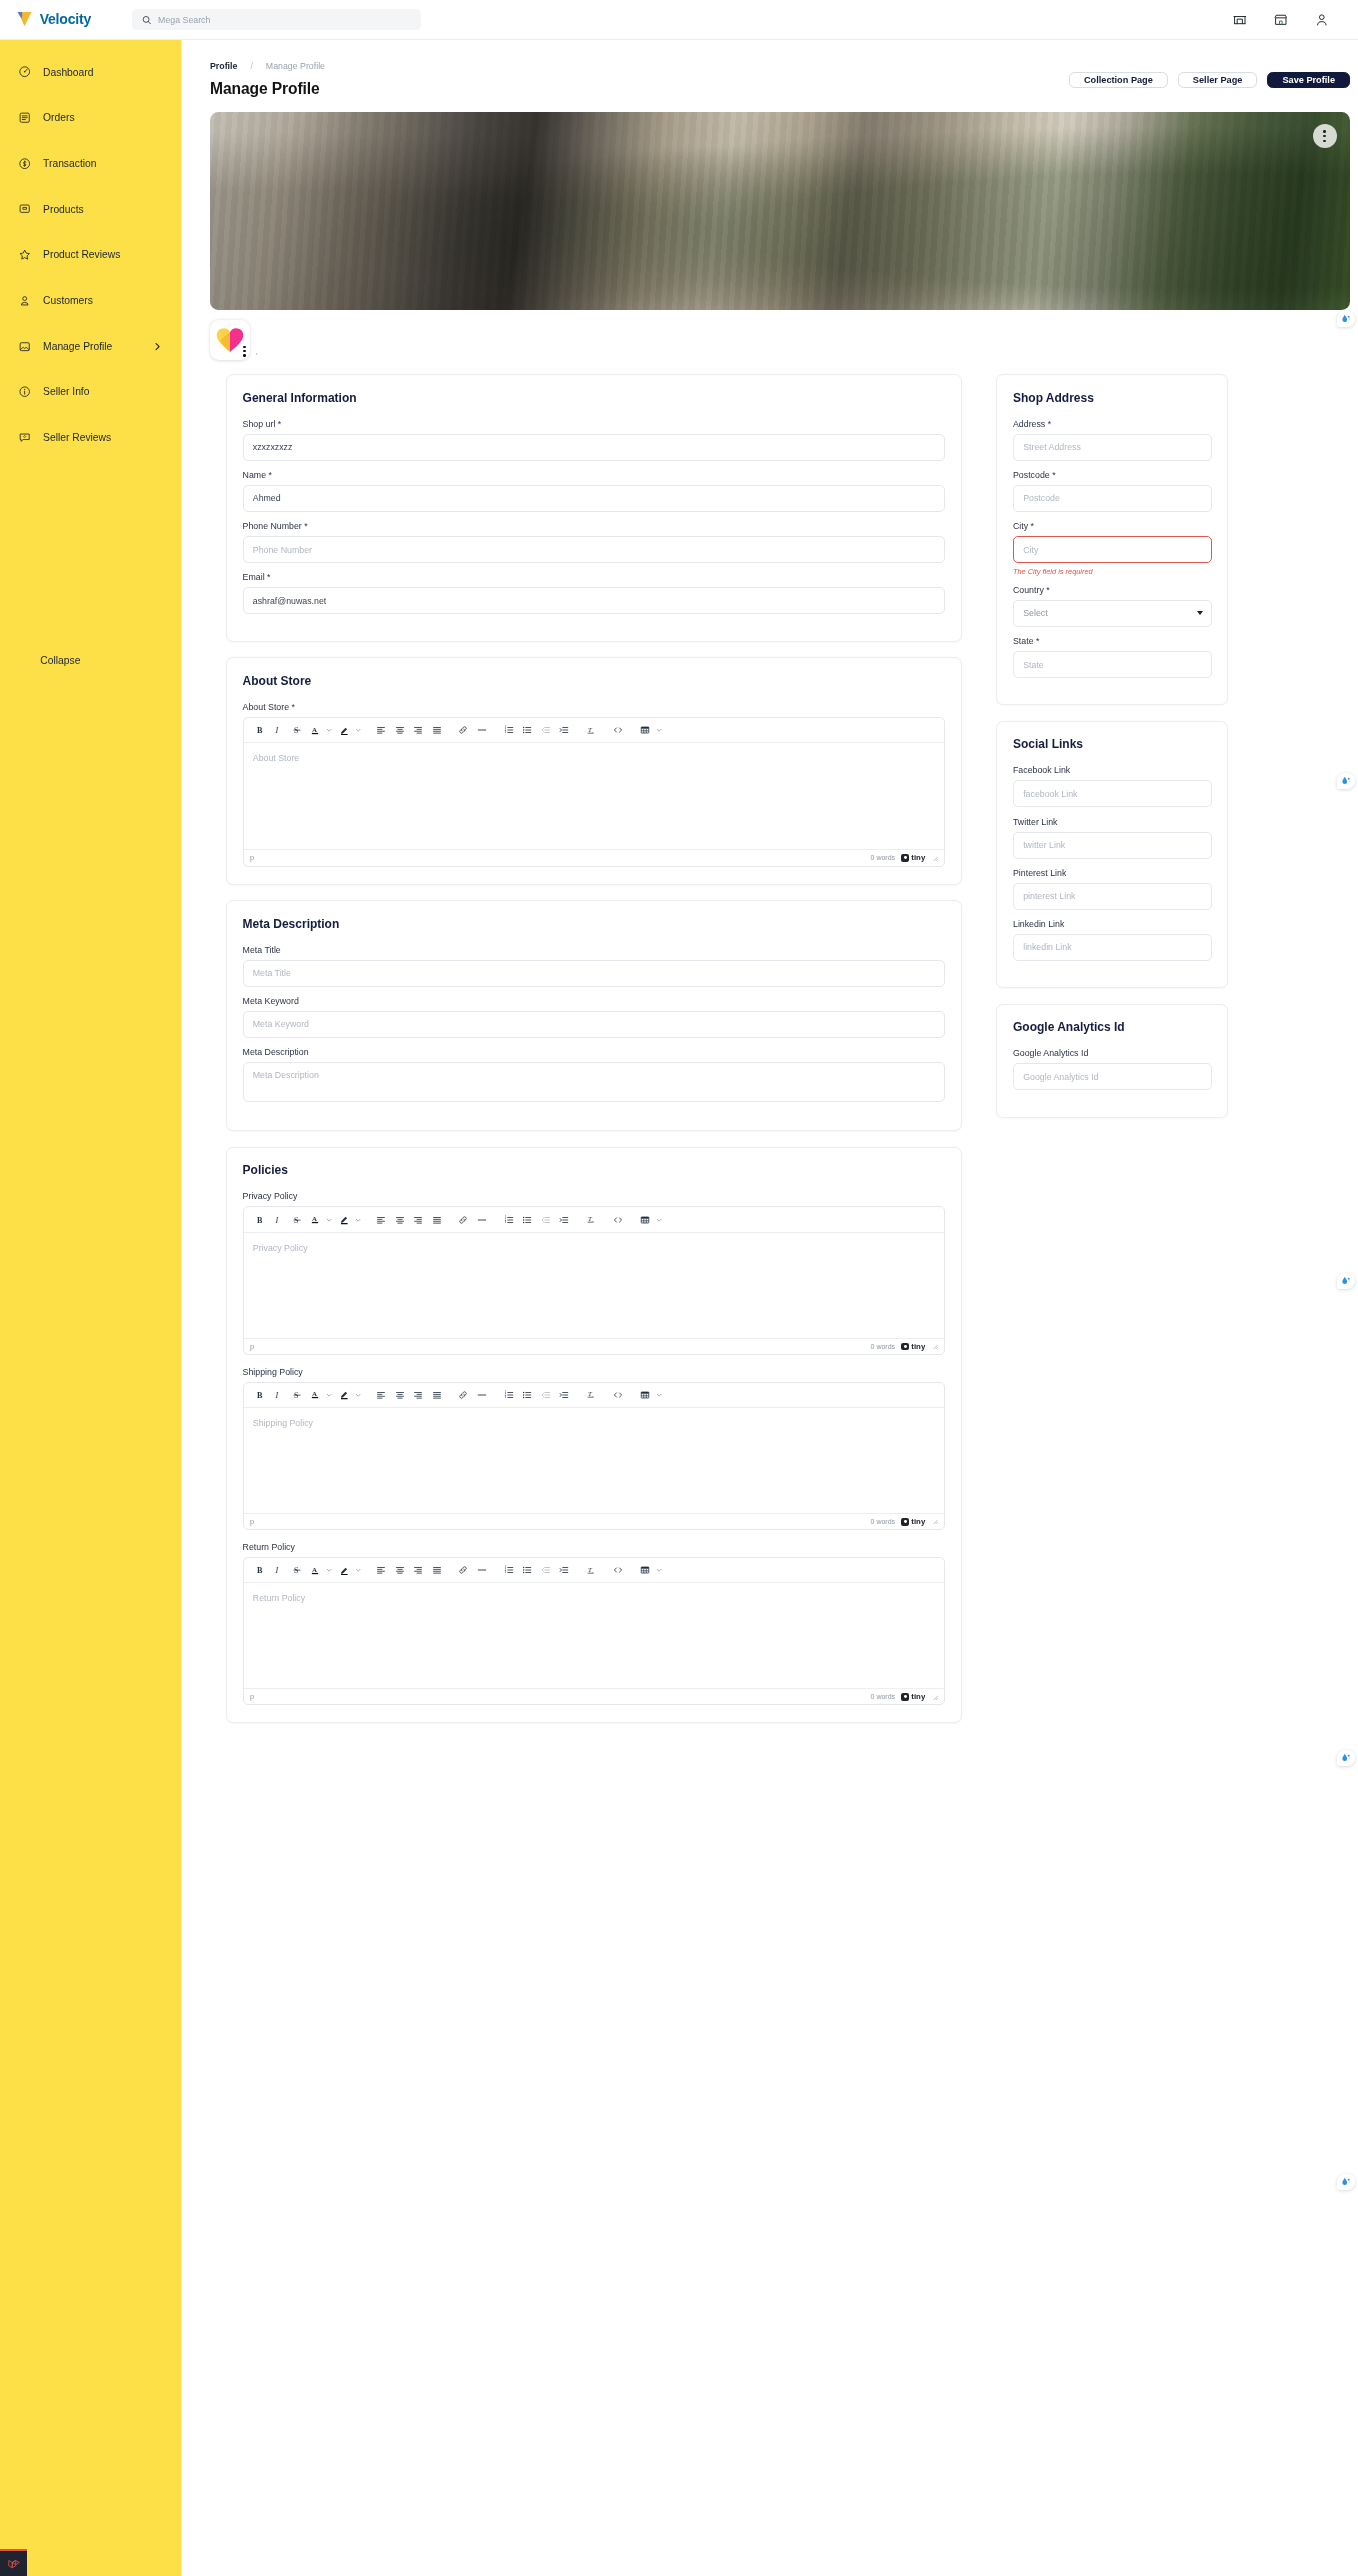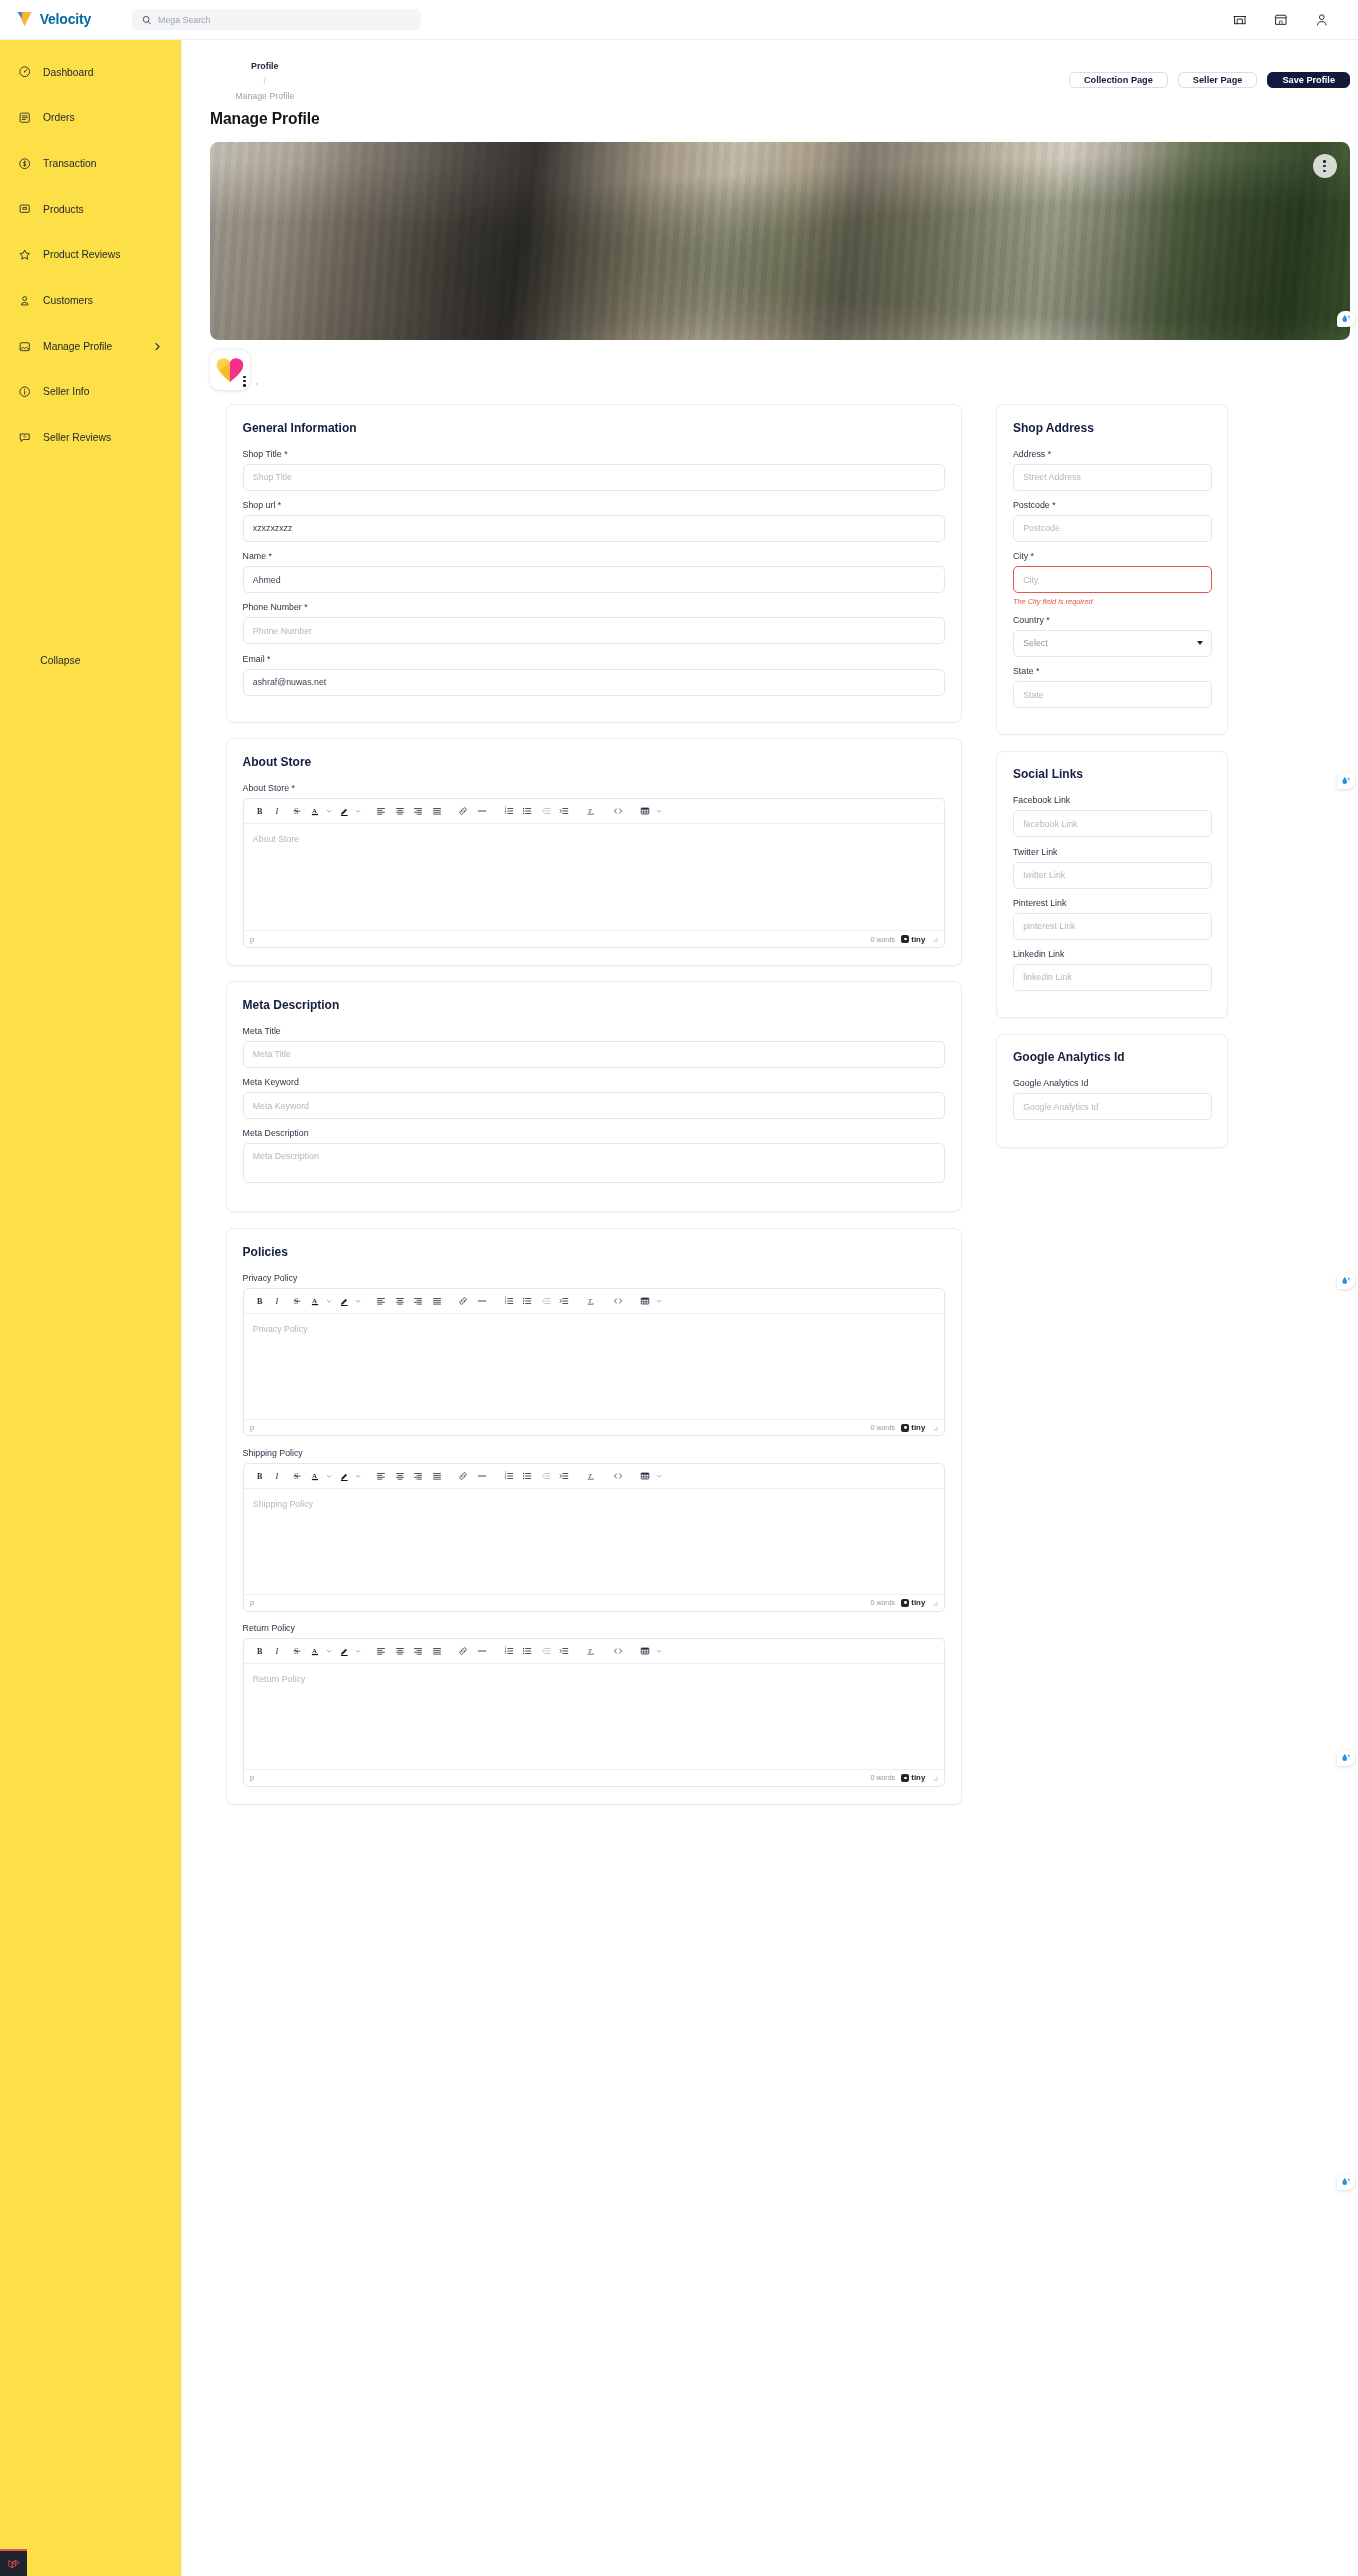--- a/index.html
+++ b/index.html
@@ -61,21 +61,21 @@
     position: absolute; top: 606px; left: 4px;
     display: flex; align-items: center; gap: 11.3px;
     padding: 0 25px; height: 28px;
     font-size: 10.3px; color: #1c2333; cursor: pointer;
   }
 
   .main { flex: 1; padding: 21px 28px 0 28px; }
 
   
   .page-head { display: flex; align-items: flex-start; }
-  .crumbs { font-size: 8.8px; display: flex; gap: 5px; align-items: center; flex-direction: column; }
+  .crumbs { font-size: 8.8px; display: flex; gap: 13px; align-items: center; }
   .crumb-root { color: #1c2333; font-weight: 600; }
   .crumb-sep { color: #b9bec9; }
   .crumb-cur { color: #9aa1ae; }
   .page-title { font-size: 15.6px; font-weight: 700; color: #141414; margin-top: 9.2px; letter-spacing: -0.1px; }
   .head-actions { margin-left: auto; display: flex; gap: 10px; padding-top: 11.3px; }
   .btn {
     height: 16px; padding: 0 14px; border-radius: 5.7px;
     font-size: 9.2px; font-weight: 600; cursor: pointer;
     display: inline-flex; align-items: center; justify-content: center;
     font-family: "Liberation Sans", sans-serif;
@@ -376,24 +376,20 @@
       <span class="avatar-name">,</span>
     </div>
 
     <div class="content">
 
       <div class="col-left">
 
         <div class="card">
           <div class="card-title">General Information</div>
 
-          <div class="field">
-            <label class="flabel"><span>Shop Title</span> <span class="req">*</span></label>
-            <input class="input" placeholder="Shop Title" style="">
-          </div>
 
           <div class="field">
             <label class="flabel"><span>Shop url</span> <span class="req">*</span></label>
             <input class="input" placeholder="Shop url" value="xzxzxzxzz" style="">
           </div>
 
           <div class="field">
             <label class="flabel"><span>Name</span> <span class="req">*</span></label>
             <input class="input" placeholder="Name" value="Ahmed" style="">
           </div>

